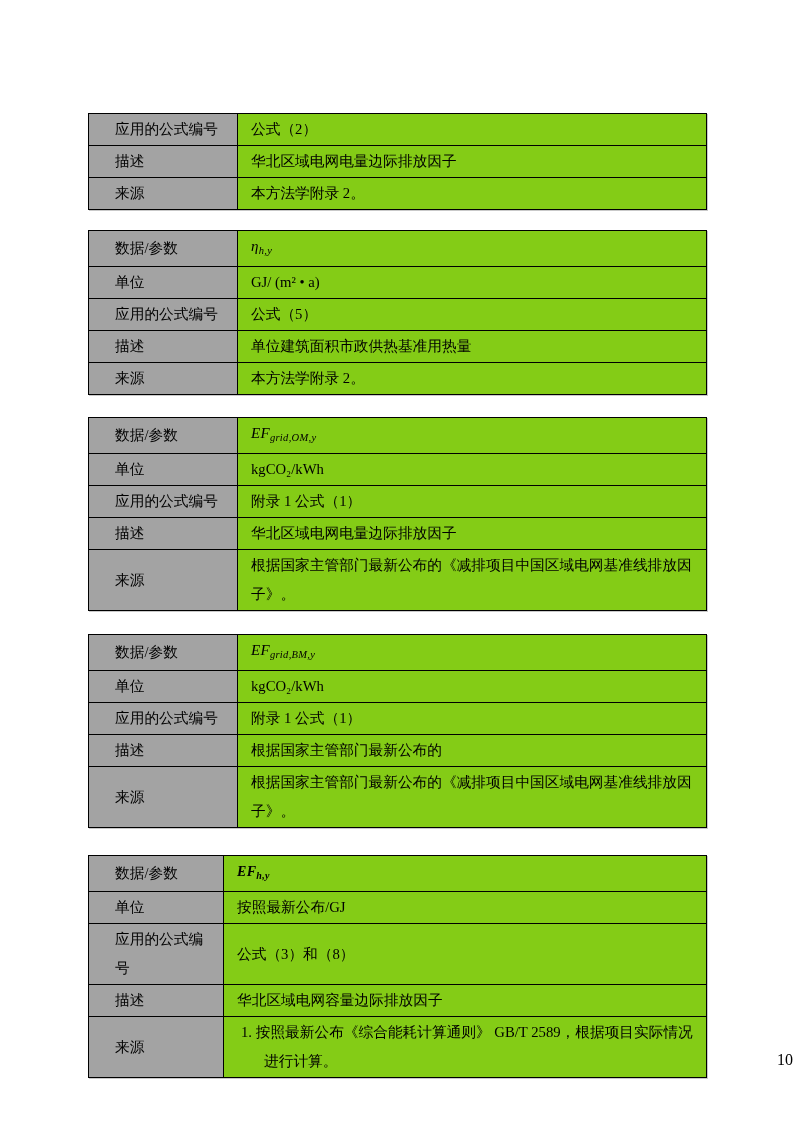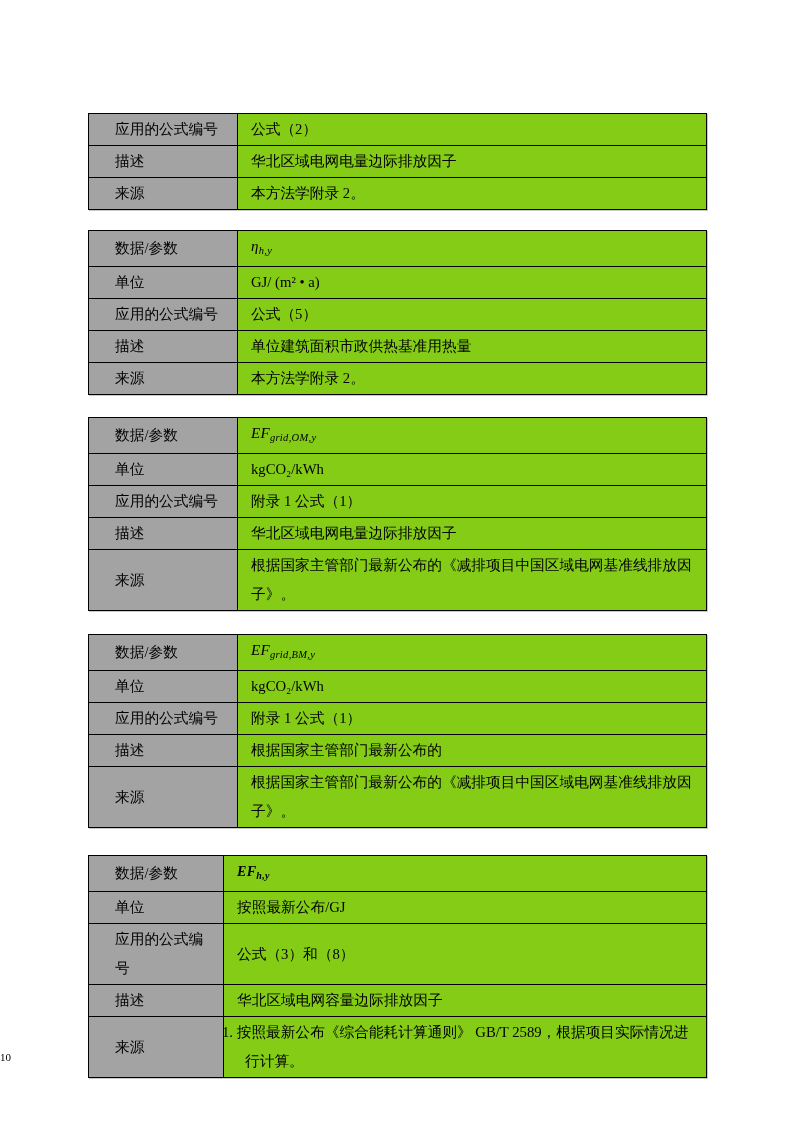--- a/index.html
+++ b/index.html
@@ -49,30 +49,30 @@
   }
   .psub {
     font-style: italic;
     font-size: 10.5px;
     vertical-align: -3px;
     letter-spacing: 0.3px;
   }
   .boldparam .pbase, .boldparam .psub { font-weight: bold; font-size: 14px; }
   .boldparam .psub { font-size: 10px; }
   td.hang {
-    padding-left: 21px;
+    padding-left: 40px;
     text-indent: -23px;
   }
   .page-number {
     position: absolute;
     top: 1051px;
     left: 0;
     width: 100%;
-    text-align: left;
-    font-size: 11px;
+    text-align: right;
+    font-size: 16px;
   }
 </style>
 </head>
 <body>
 
 <div class="page">
   <div class="content">
 
     <table class="ptable mb1">
       <colgroup>

